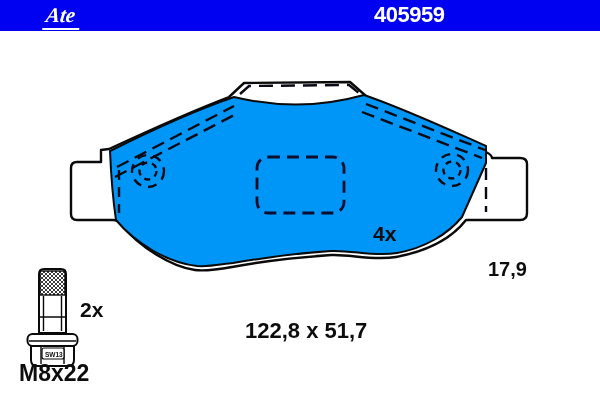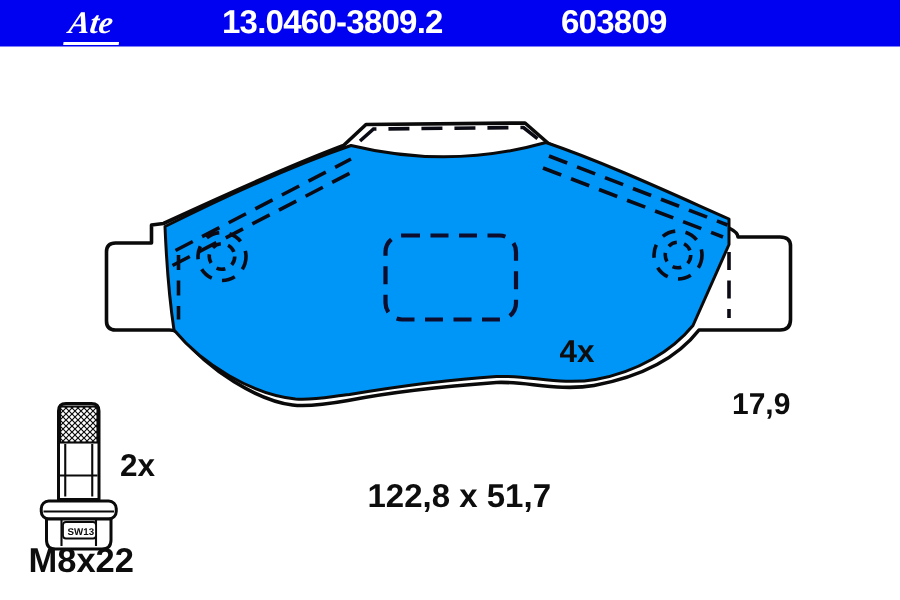--- a/index.html
+++ b/index.html
@@ -29,22 +29,21 @@
   .lbl23{font-size:23px;}
   .lbl6{font-size:6.5px;}
 </style>
 </head>
 <body>
 
 <div id="stage">
 
   <div id="title-bar">
     <span id="brand-logo">Ate</span>
-    <span id="part-number" class="hdr-num">13.0460-3809.2</span>
-    <span id="article-number" class="hdr-num">603809</span>
+    <span id="article-number" class="hdr-num">405959</span>
   </div>
 
   <svg width="600" height="400" viewBox="0 0 600 400">
 
     <defs>
       <pattern id="hatch" width="4" height="4" patternUnits="userSpaceOnUse">
         <path d="M0,4 L4,0 M0,0 L4,4" stroke="#0a0a0a" stroke-width="0.8"></path>
       </pattern>
     </defs>
 

